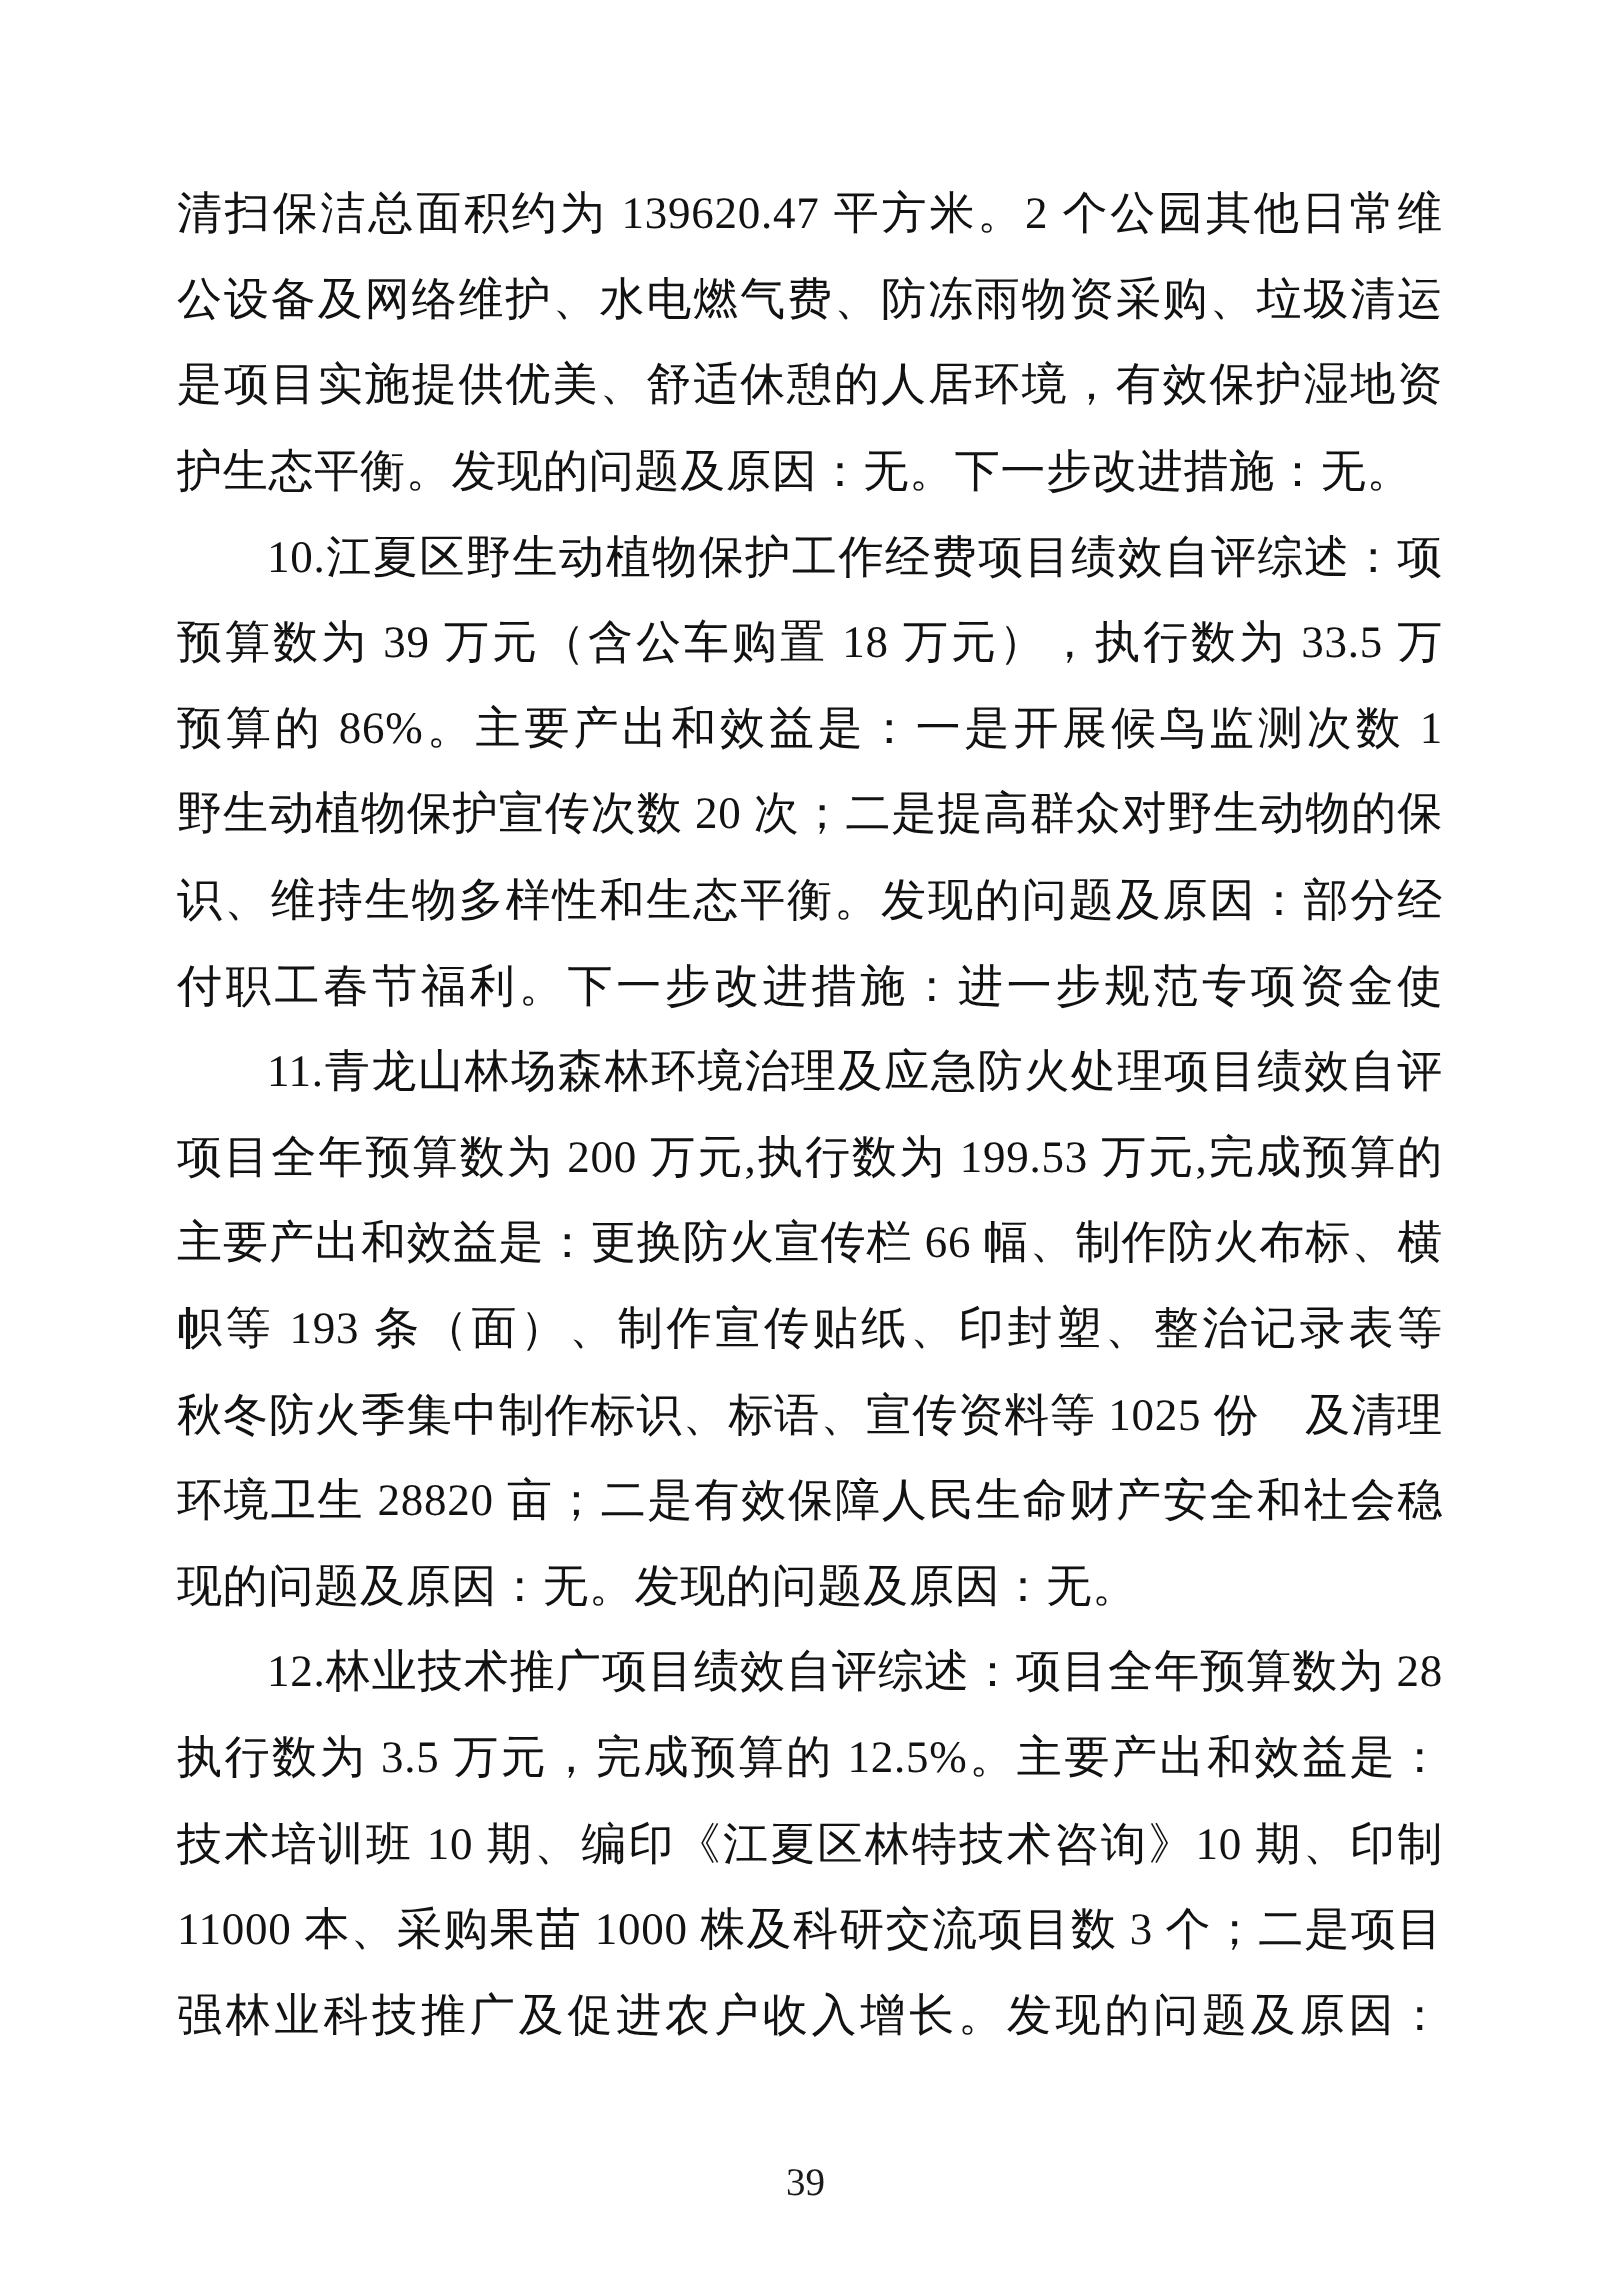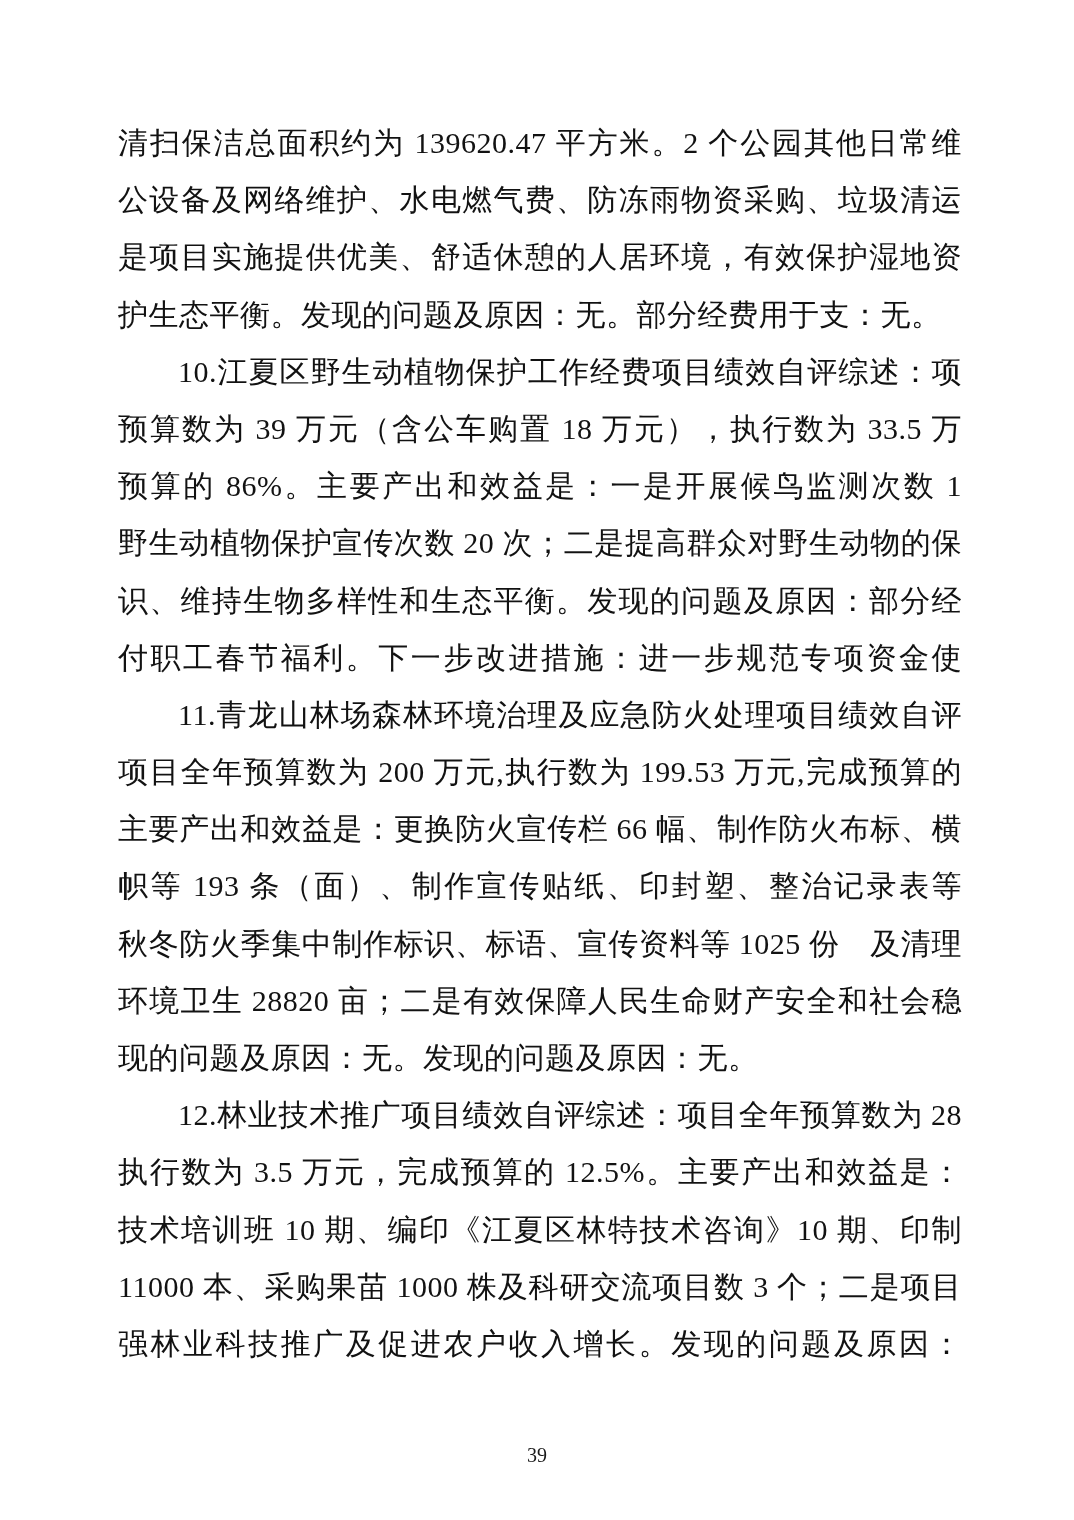--- a/index.html
+++ b/index.html
@@ -41,35 +41,35 @@
   }
   .line.final {
     text-align-last: left;
   }
   .page-number {
     position: absolute;
     top: 1440px;
     left: 0;
     width: 100%;
     text-align: center;
-    font-size: 20px;
+    font-size: 26px;
     line-height: 30px;
     color: #1a1a1a;
   }
 </style>
 </head>
 <body>
 
 <div class="page">
   <div class="content" id="content">
       <div class="paragraph">
         <div class="line">清扫保洁总面积约为 139620.47 平方米。2 个公园其他日常维护，如办</div>
         <div class="line">公设备及网络维护、水电燃气费、防冻雨物资采购、垃圾清运等。二</div>
         <div class="line">是项目实施提供优美、舒适休憩的人居环境，有效保护湿地资源、维</div>
-        <div class="line final">护生态平衡。发现的问题及原因：无。部分经费用于支：无。</div>
+        <div class="line final">护生态平衡。发现的问题及原因：无。下一步改进措施：无。</div>
       </div>
       <div class="paragraph">
         <div class="line indent">10.江夏区野生动植物保护工作经费项目绩效自评综述：项目全年</div>
         <div class="line">预算数为 39 万元（含公车购置 18 万元），执行数为 33.5 万元，完成</div>
         <div class="line">预算的 86%。主要产出和效益是：一是开展候鸟监测次数 1 次、开展</div>
         <div class="line">野生动植物保护宣传次数 20 次；二是提高群众对野生动物的保护意</div>
         <div class="line">识、维持生物多样性和生态平衡。发现的问题及原因：部分经费用于支</div>
         <div class="line final">付职工春节福利。下一步改进措施：进一步规范专项资金使用。</div>
       </div>
       <div class="paragraph">

